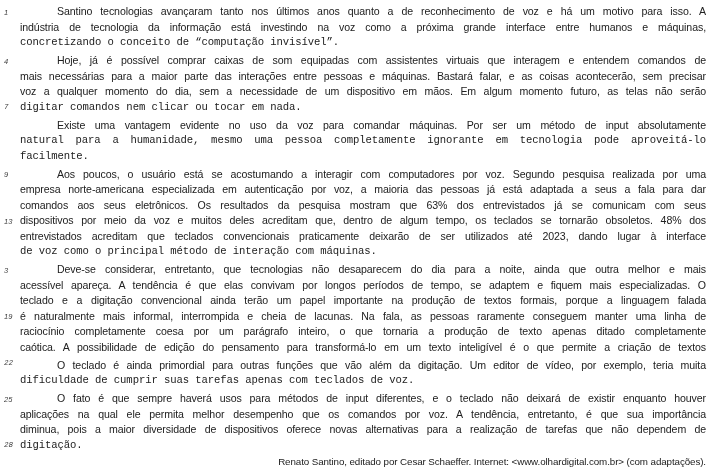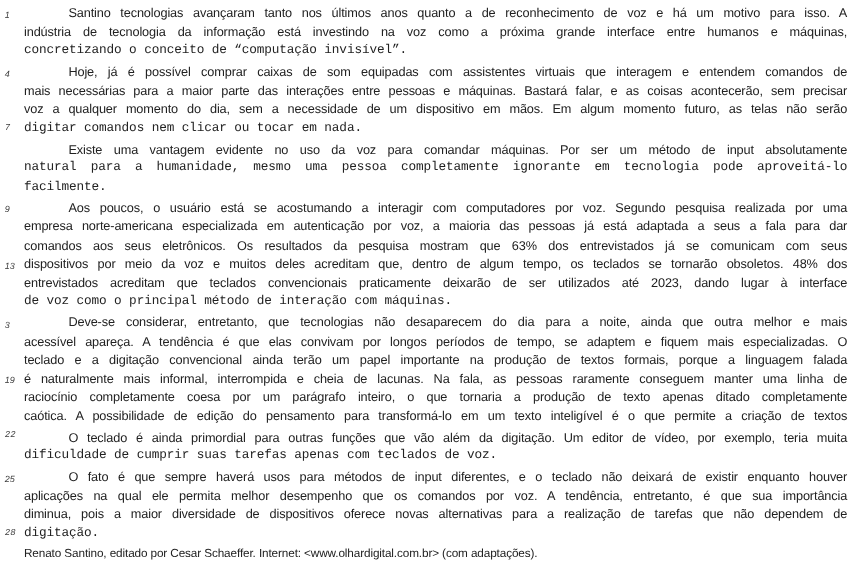--- a/index.html
+++ b/index.html
@@ -41,21 +41,21 @@
     text-align: left;
     line-height: 13px;
     text-indent: 0;
   }
   .italic { }
   .credit {
     margin-top: 2px;
     font-size: 9.8px;
     letter-spacing: -0.1px;
     color: #212121;
-    text-align: left;
+    text-align: right;
     line-height: 14px;
   }
 </style>
 </head>
 <body>
 
 <div class="doc">
   <div id="text-block">
       <div class="line indent"><span class="num">1</span><span class="seg">Santino tecnologias avançaram tanto nos últimos anos quanto a de reconhecimento de voz e há um motivo para isso. A</span></div>
       <div class="line"><span class="seg">indústria de tecnologia da informação está investindo na voz como a próxima grande interface entre humanos e máquinas,</span></div>

